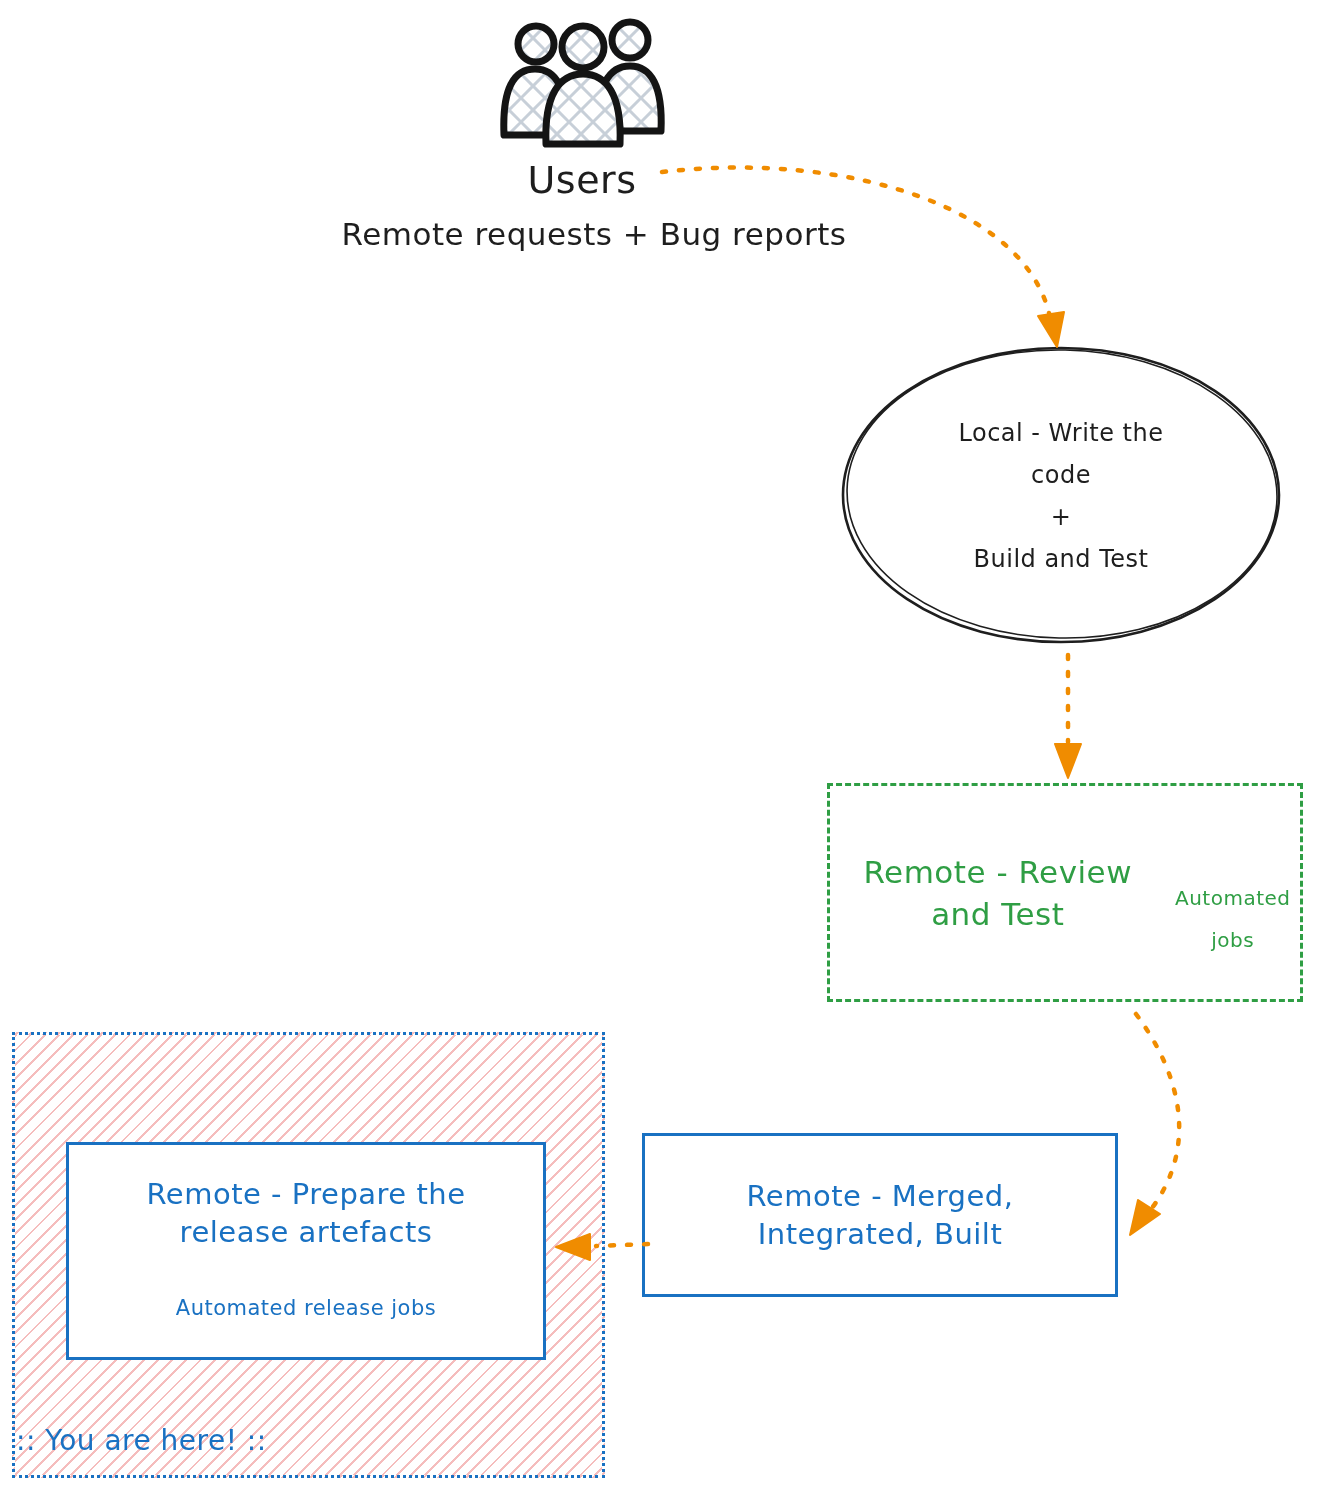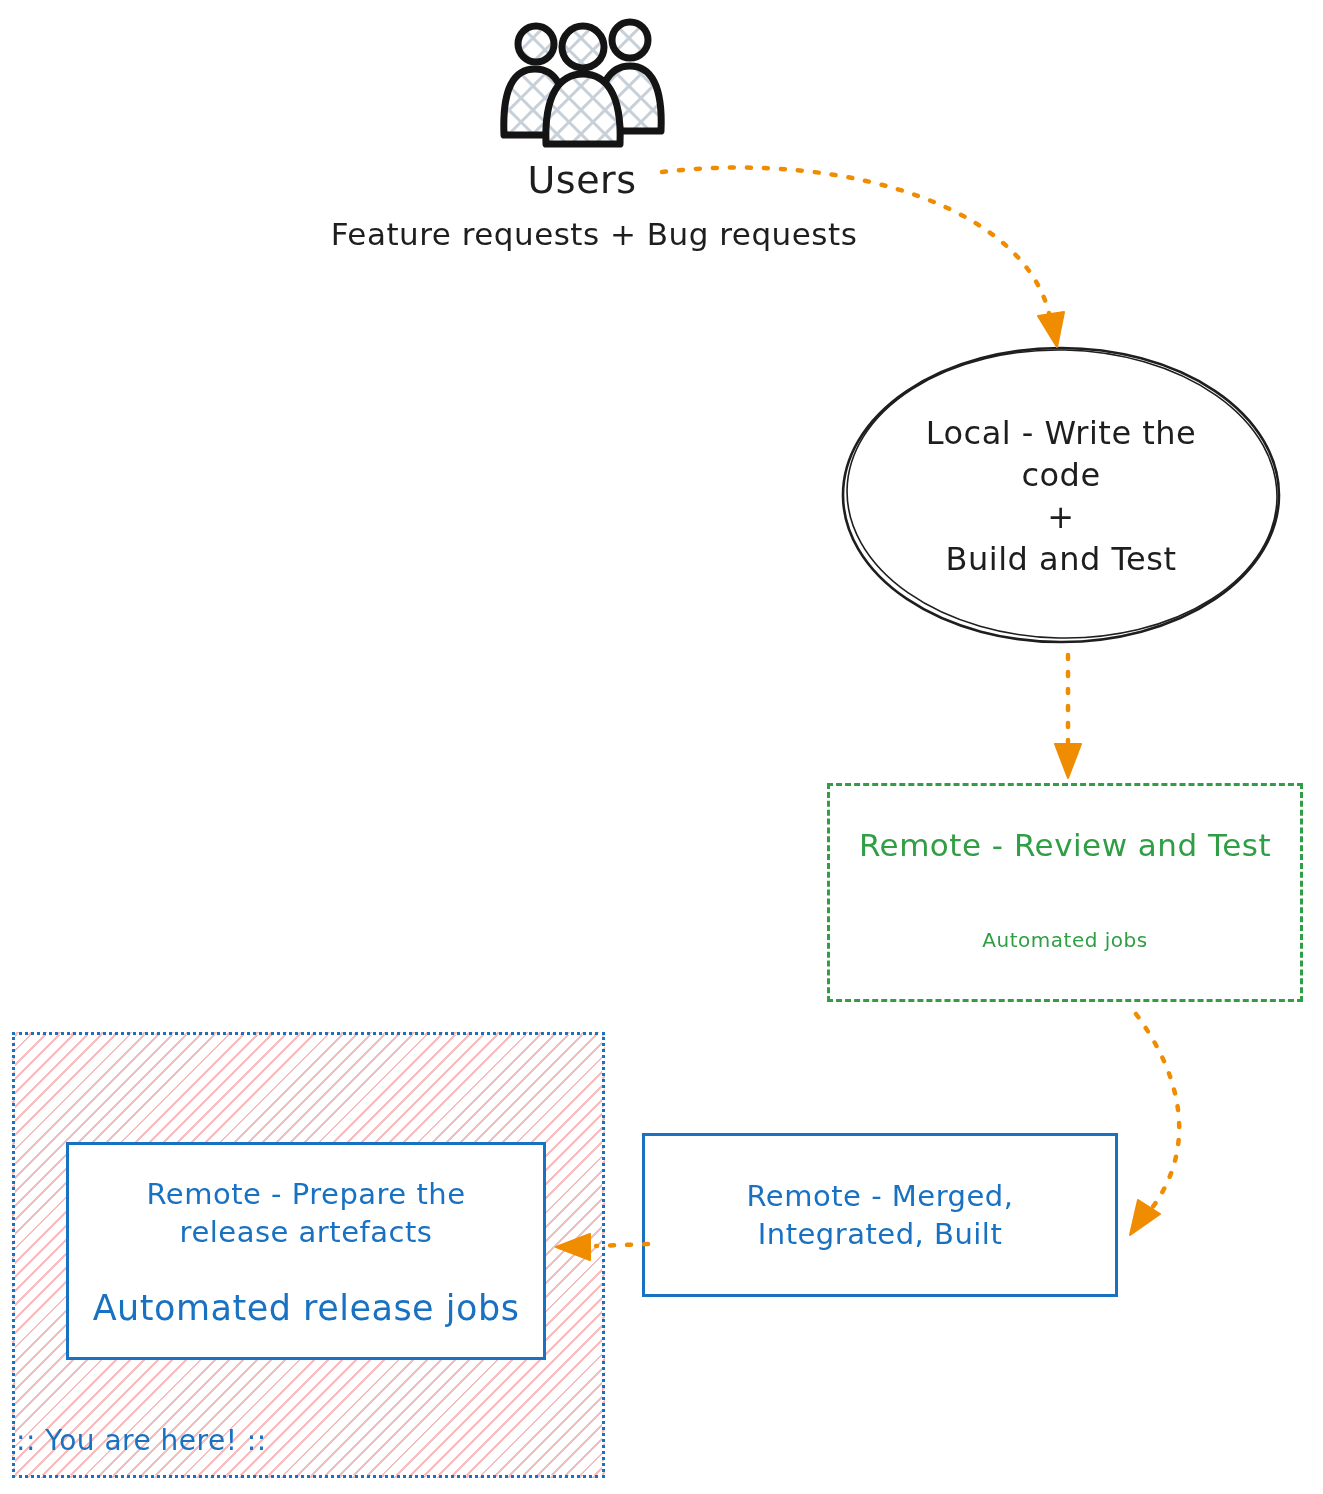--- a/index.html
+++ b/index.html
@@ -20,42 +20,42 @@
     left: 457px; top: 158px; width: 250px;
     font-size: 38px; text-align: center; color: #1e1e1e;
   }
   .users-caption {
     left: 284px; top: 216px; width: 620px;
     font-size: 31px; text-align: center; color: #1e1e1e;
   }
   .ellipse-text {
     left: 838px; top: 343px; width: 446px; height: 305px;
     display: flex; align-items: center; justify-content: center;
-    text-align: center; font-size: 32px; line-height: 42px;
+    text-align: center; font-size: 24px; line-height: 42px;
     white-space: pre-line; color: #1e1e1e;
   }
 
   
   .box-green {
     left: 827px; top: 783px; width: 476px; height: 219px;
     border: 3px dashed #2f9e44; box-sizing: border-box;
-    display: flex; flex-direction: column; align-items: center; justify-content: center;
+    display: flex; flex-direction: row; align-items: center; justify-content: center;
     color: #2f9e44; text-align: center;
   }
   .box-green .title { font-size: 31px; line-height: 42px; white-space: pre-line; }
   .box-green .subtitle { font-size: 20px; line-height: 42px; margin-top: 53px; white-space: pre-line; }
 
   
   .box-blue {
     border: 3px solid #1971c2; box-sizing: border-box; background: #ffffff;
     display: flex; flex-direction: column; align-items: center; justify-content: center;
     color: #1971c2; text-align: center;
   }
   .box-blue .title { font-size: 29px; line-height: 38px; white-space: pre-line; }
-  .box-blue .subtitle { font-size: 35px; line-height: 38px; margin-top: 38px; white-space: pre-line; }
+  .box-blue .subtitle { font-size: 21px; line-height: 38px; margin-top: 38px; white-space: pre-line; }
   .box-merge   { left: 642px; top: 1133px; width: 476px; height: 164px; }
   .box-release { left: 66px;  top: 1142px; width: 480px; height: 218px; z-index: 2; }
 
   
   .zone-here {
     left: 12px; top: 1032px; width: 593px; height: 446px;
     border: 3.5px dotted #1971c2; box-sizing: border-box;
     background: repeating-linear-gradient(
       135deg,
       rgba(224, 49, 49, 0.32) 0px,
@@ -114,21 +114,21 @@
 Integrated, Built</div>
   </div>
 
   <div class="abs box-blue box-release">
     <div class="title hand">Remote - Prepare the
 release artefacts</div>
     <div class="subtitle hand">Automated release jobs</div>
   </div>
 
   <div class="abs users-label hand">Users</div>
-  <div class="abs users-caption hand">Feature requests + Bug requests</div>
+  <div class="abs users-caption hand">Remote requests + Bug reports</div>
   <div class="abs ellipse-text hand">Local - Write the
 code
 +
 Build and Test</div>
   <div class="abs you-are-here hand">:: You are here! ::</div>
 
   <svg class="abs svg-layer" viewBox="0 0 1323 1494">
     <g stroke="#f08c00" stroke-width="4.5" fill="none" stroke-linecap="round">
       <path d="M662 172 C850 150, 1040 210, 1052 330" stroke-dasharray="4 13"></path>
       <path d="M1068 655 L1068 742" stroke-dasharray="4 13"></path>

